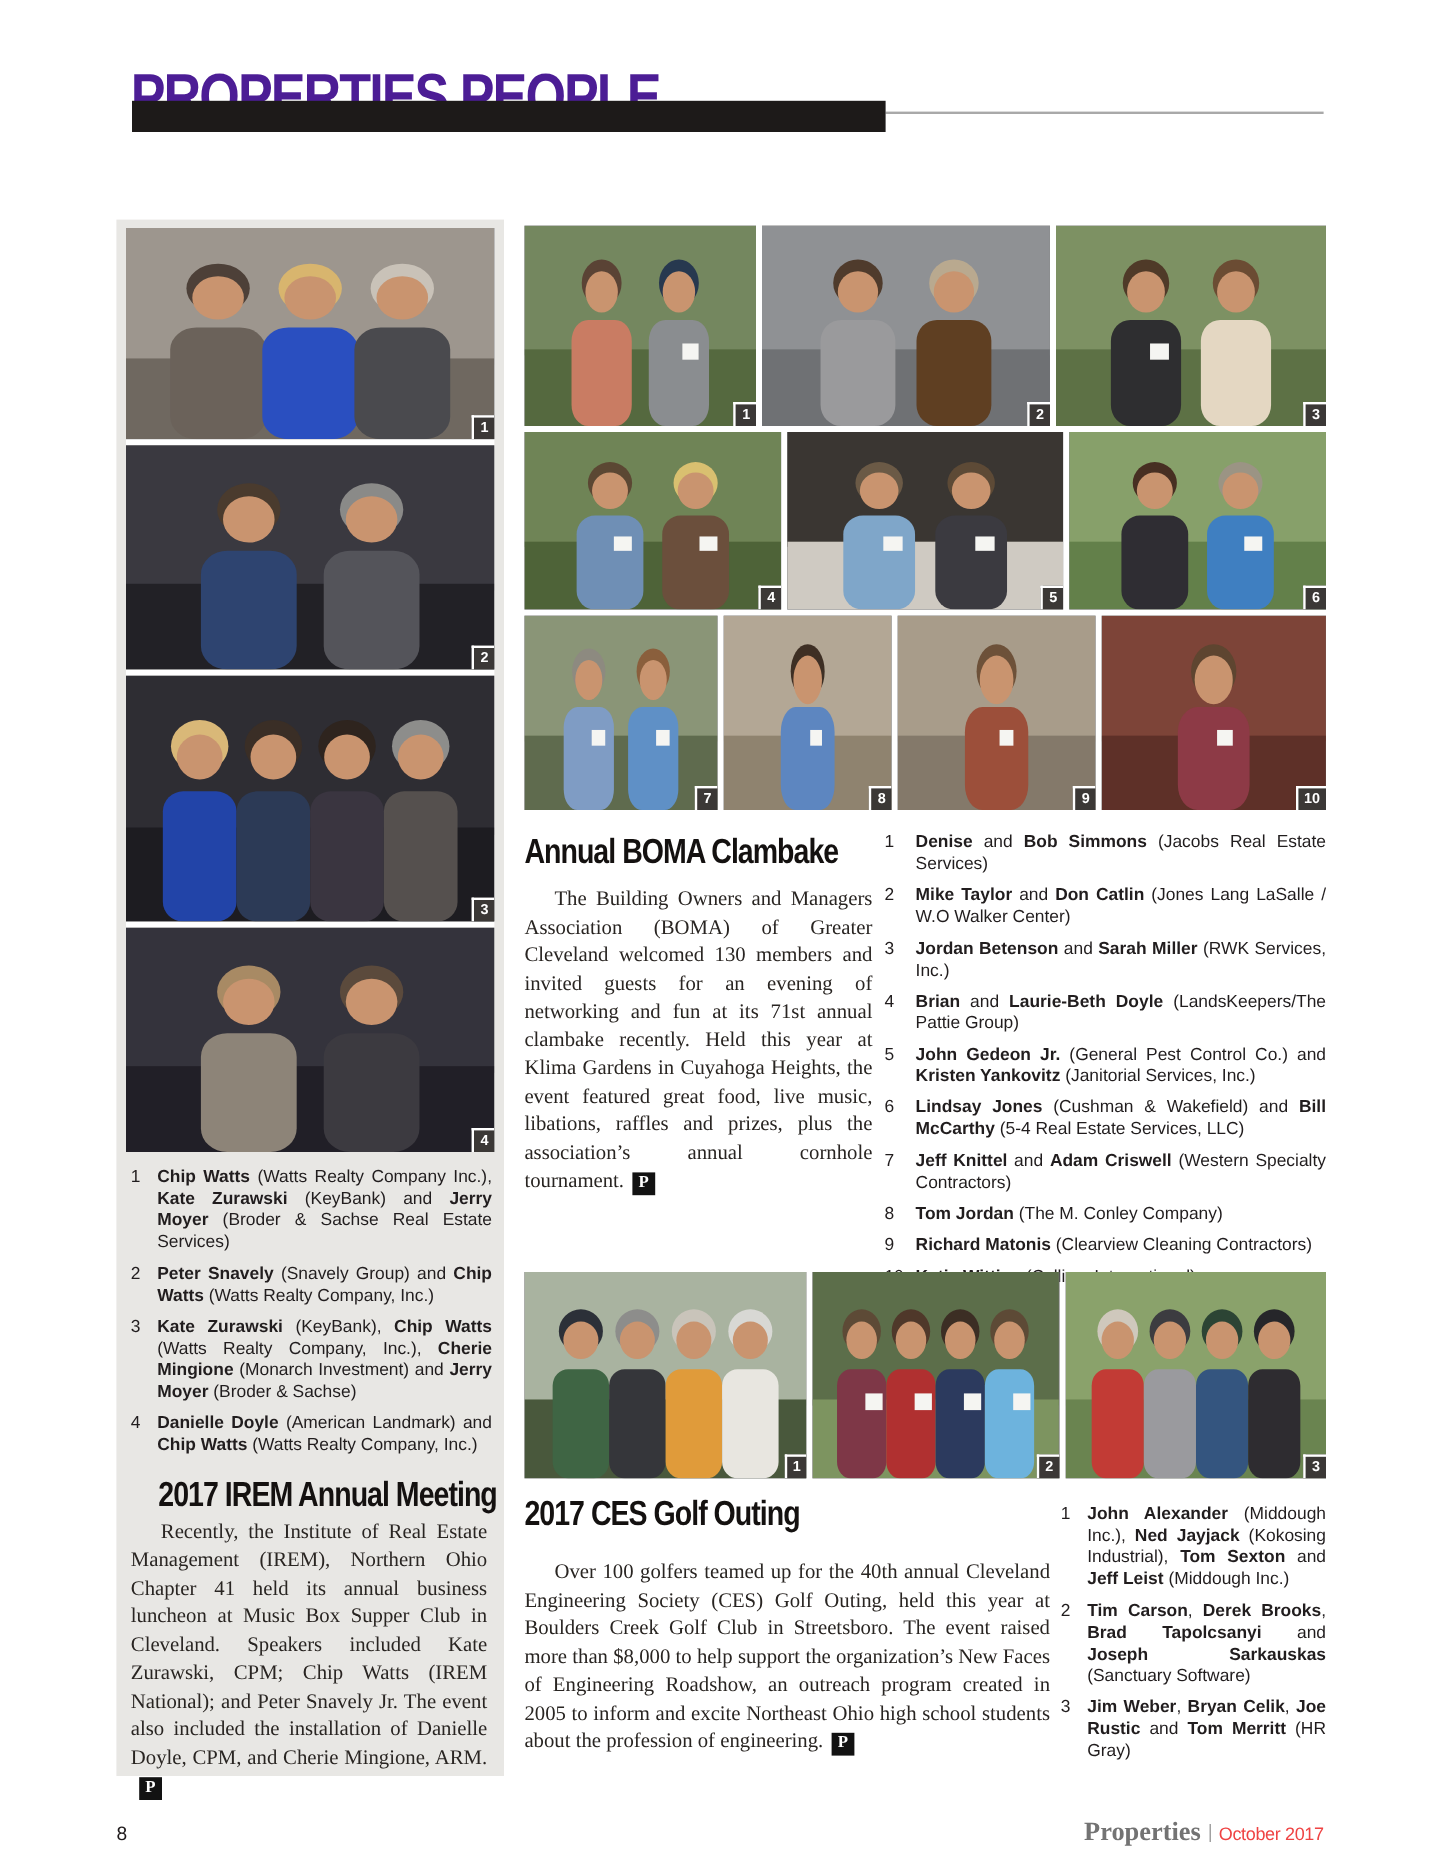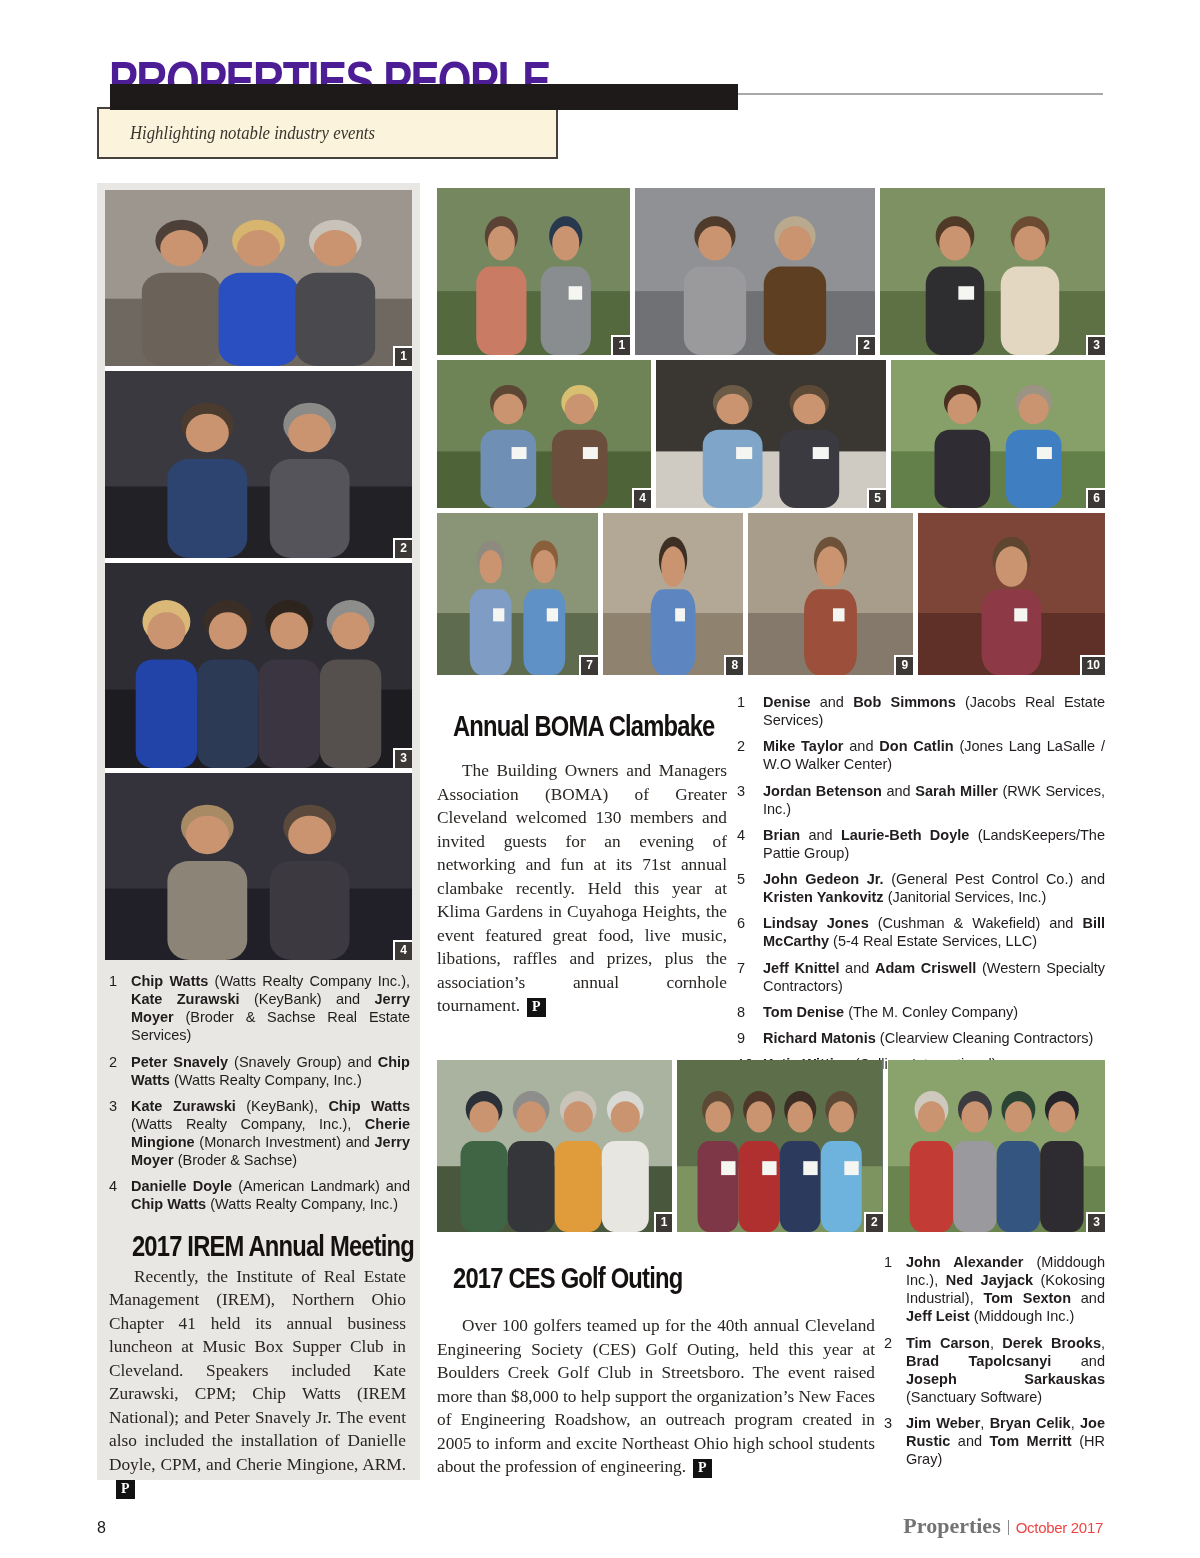--- a/index.html
+++ b/index.html
@@ -31,21 +31,21 @@
   
   .caps{font-size:14.5px;line-height:1.25;color:#211d1e;}
   .cap{display:flex;margin-bottom:8px;}
   .cnum{flex:0 0 24px;}
   .ctext{flex:1;text-align:justify;}
   .b{font-weight:bold;}
   .irem-caps{margin:12px 10px 0 12px;}
   .irem-caps .cnum{flex:0 0 22px;}
 
   
-  .h-black{margin:16px;font-size:29px;font-weight:bold;letter-spacing:-1px;color:#141110;}
+  .h-black{margin:0;font-size:29px;font-weight:bold;letter-spacing:-1px;color:#141110;}
   .center{text-align:center;}
   .body-serif{margin:0;font-family:"Liberation Serif",serif;font-size:17.3px;line-height:1.36;
               text-align:justify;color:#292522;text-indent:25px;}
   .endmark{display:inline-block;background:#121212;color:#fff;font-family:"Liberation Serif",serif;
            font-weight:bold;font-size:14px;line-height:1;padding:2px 5px 3px;margin-left:7px;
            text-indent:0;}
   .irem-panel .h-black{margin:16px 4px 0;}
   .irem-panel .body-serif{margin:2px 14px 0 12px;}
 
   
@@ -72,23 +72,20 @@
   .issue{font-size:15px;color:#ef4444;letter-spacing:-0.3px;}
 </style>
 </head>
 <body>
 
 <div class="page">
 
   <h1 class="page-title"><span class="cond">PROPERTIES PEOPLE</span></h1>
   <div class="black-bar"></div>
   <div class="header-rule"></div>
-  <div class="tagline-box">
-    <span class="tagline">Highlighting notable industry events</span>
-  </div>
 
   <section class="irem-panel">
     <div class="irem-photos">
         <div class="photo" style="height: 176px; width: 100%;">
           <svg viewBox="0 0 100 68" preserveAspectRatio="none">
             <rect x="0" y="0" width="100" height="44" fill="#9d968e"></rect>
             <rect x="0" y="42" width="100" height="26" fill="#6f6860"></rect>
             <ellipse cx="25" cy="19.5" rx="8.6" ry="8" fill="#4d4038"></ellipse>
             <circle cx="25" cy="22.5" r="7" fill="#c9946f"></circle>
             <rect x="12" y="32" width="26" height="36" rx="7.15" fill="#6b625a"></rect>
@@ -340,21 +337,21 @@
       <div class="cap">
         <span class="cnum">6</span>
         <span class="ctext"><span class="b">Lindsay Jones</span><span> (Cushman &amp; Wakefield) and </span><span class="b">Bill McCarthy</span><span> (5-4 Real Estate Services, LLC)</span></span>
       </div>
       <div class="cap">
         <span class="cnum">7</span>
         <span class="ctext"><span class="b">Jeff Knittel</span><span> and </span><span class="b">Adam Criswell</span><span> (Western Specialty Contractors)</span></span>
       </div>
       <div class="cap">
         <span class="cnum">8</span>
-        <span class="ctext"><span class="b">Tom Denise</span><span> (The M. Conley Company)</span></span>
+        <span class="ctext"><span class="b">Tom Jordan</span><span> (The M. Conley Company)</span></span>
       </div>
       <div class="cap">
         <span class="cnum">9</span>
         <span class="ctext"><span class="b">Richard Matonis</span><span> (Clearview Cleaning Contractors)</span></span>
       </div>
       <div class="cap">
         <span class="cnum">10</span>
         <span class="ctext"><span class="b">Katie Wittine</span><span> (Colliers International)</span></span>
       </div>
     </div>

